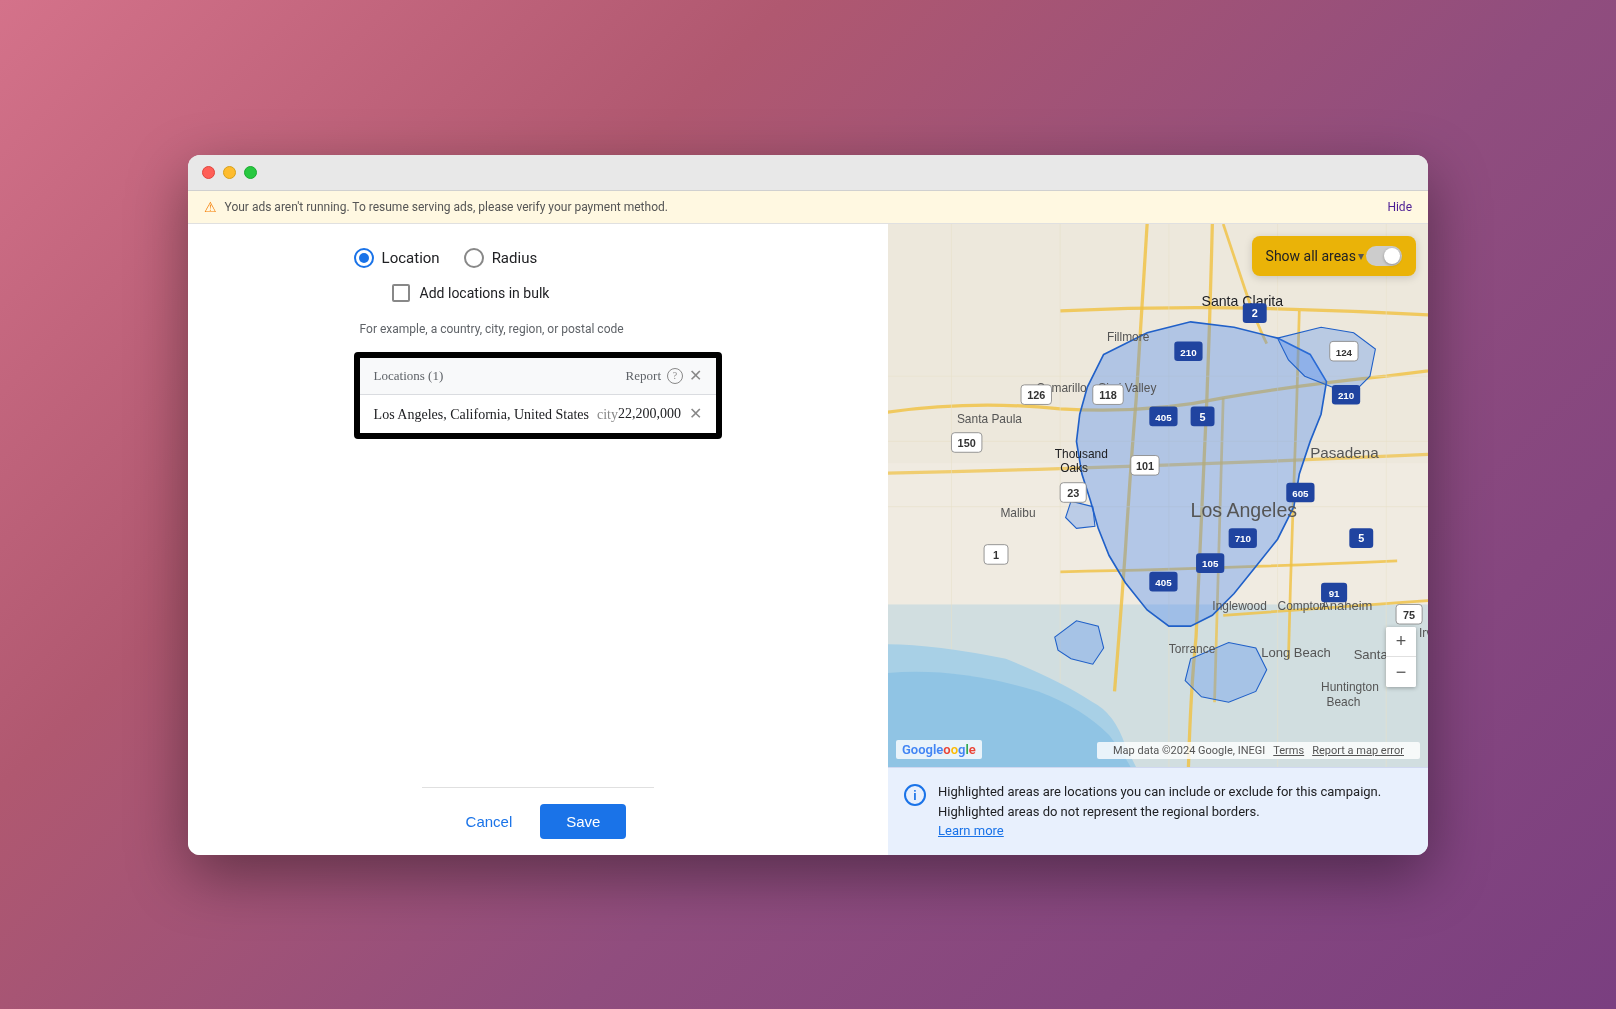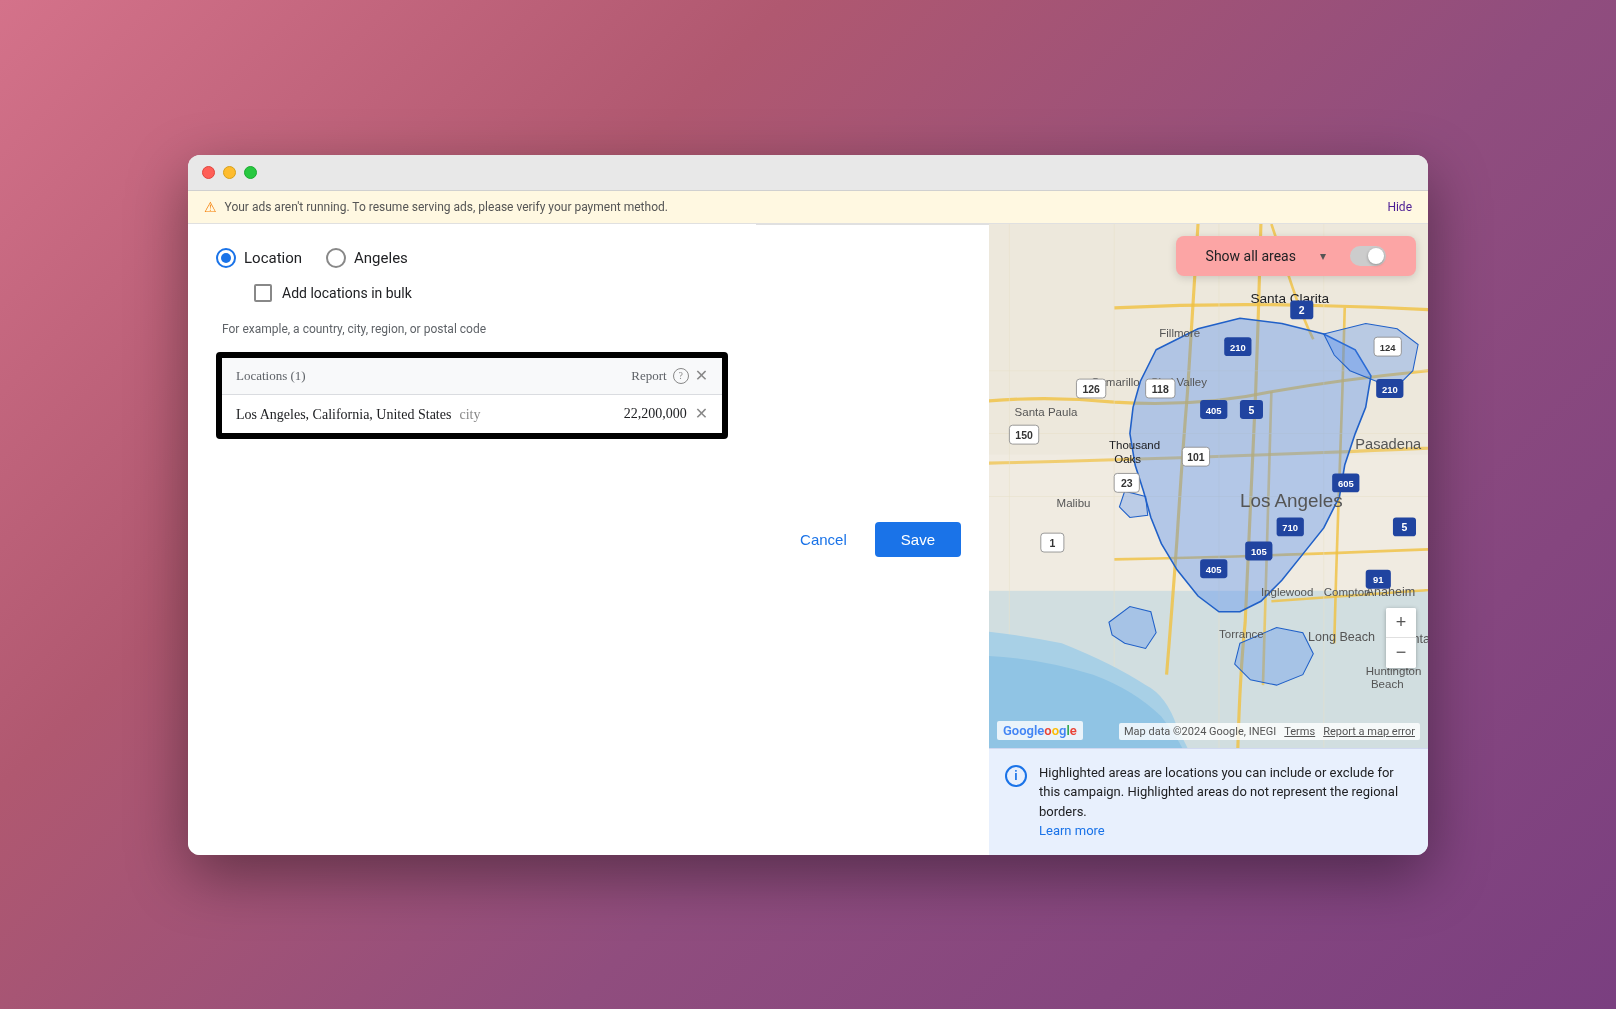--- a/index.html
+++ b/index.html
@@ -286,26 +286,26 @@
       flex: 1;
       position: relative;
       overflow: hidden;
     }
 
     
     .show-all-areas {
       position: absolute;
       top: 12px;
       right: 12px;
-      background: #fca5a5;
+      background: #eab308;
       border-radius: 8px;
-      padding: 10px 30px;
-      display: flex;
-      align-items: center;
-      gap: 24px;
+      padding: 10px 14px;
+      display: flex;
+      align-items: center;
+      gap: 2px;
       box-shadow: 0 2px 8px rgba(0,0,0,0.15);
       z-index: 10;
     }
 
     .show-all-areas-label {
       font-size: 14px;
       color: #202124;
     }
 
     .show-all-areas-chevron {
@@ -356,20 +356,21 @@
     }
 
     .map-info-text {
       font-size: 13px;
       color: #202124;
       line-height: 1.5;
     }
 
     .learn-more-link {
       color: #1a73e8;
+      text-decoration: underline;
       cursor: pointer;
     }
 
     
     .map-credits {
       position: absolute;
       bottom: 8px;
       left: 8px;
       font-size: 11px;
       color: #555;
@@ -380,21 +381,21 @@
 
     .map-terms {
       position: absolute;
       bottom: 8px;
       right: 8px;
       font-size: 11px;
       color: #555;
       display: flex;
       gap: 8px;
       background: rgba(255,255,255,0.8);
-      padding: 2px 5px;
+      padding: 2px 16px;
       border-radius: 2px;
     }
 
     .map-terms span {
       cursor: pointer;
     }
 
     
     .zoom-controls {
       position: absolute;
@@ -423,25 +424,26 @@
     .zoom-btn:last-child { border-bottom: none; }
 
     
     .main-content {
       display: flex;
       flex: 1;
       overflow: hidden;
     }
 
     .left-section {
-      width: 801px;
-      background: white;
-      display: flex;
-      flex-direction: row;
+      width: 700px;
+      background: white;
+      display: flex;
+      flex-direction: column;
       flex-shrink: 0;
+      align-items: center;
     }
 
     .left-scroll {
       flex: 1;
       padding: 24px 28px;
       overflow-y: auto;
     }
 
     .right-section {
       flex: 1;
@@ -474,21 +476,21 @@
     <div class="left-section">
       <div class="left-scroll">
 
         <div class="radio-row">
           <div class="radio-option">
             <div class="radio-circle selected"></div>
             <span class="radio-label">Location</span>
           </div>
           <div class="radio-option">
             <div class="radio-circle unselected"></div>
-            <span class="radio-label">Angeles</span>
+            <span class="radio-label">Radius</span>
           </div>
         </div>
 
         <div class="checkbox-row">
           <div class="checkbox-box"></div>
           <span class="checkbox-label">Add locations in bulk</span>
         </div>
 
         <div class="search-container">
           <div class="search-hint">For example, a country, city, region, or postal code</div>

